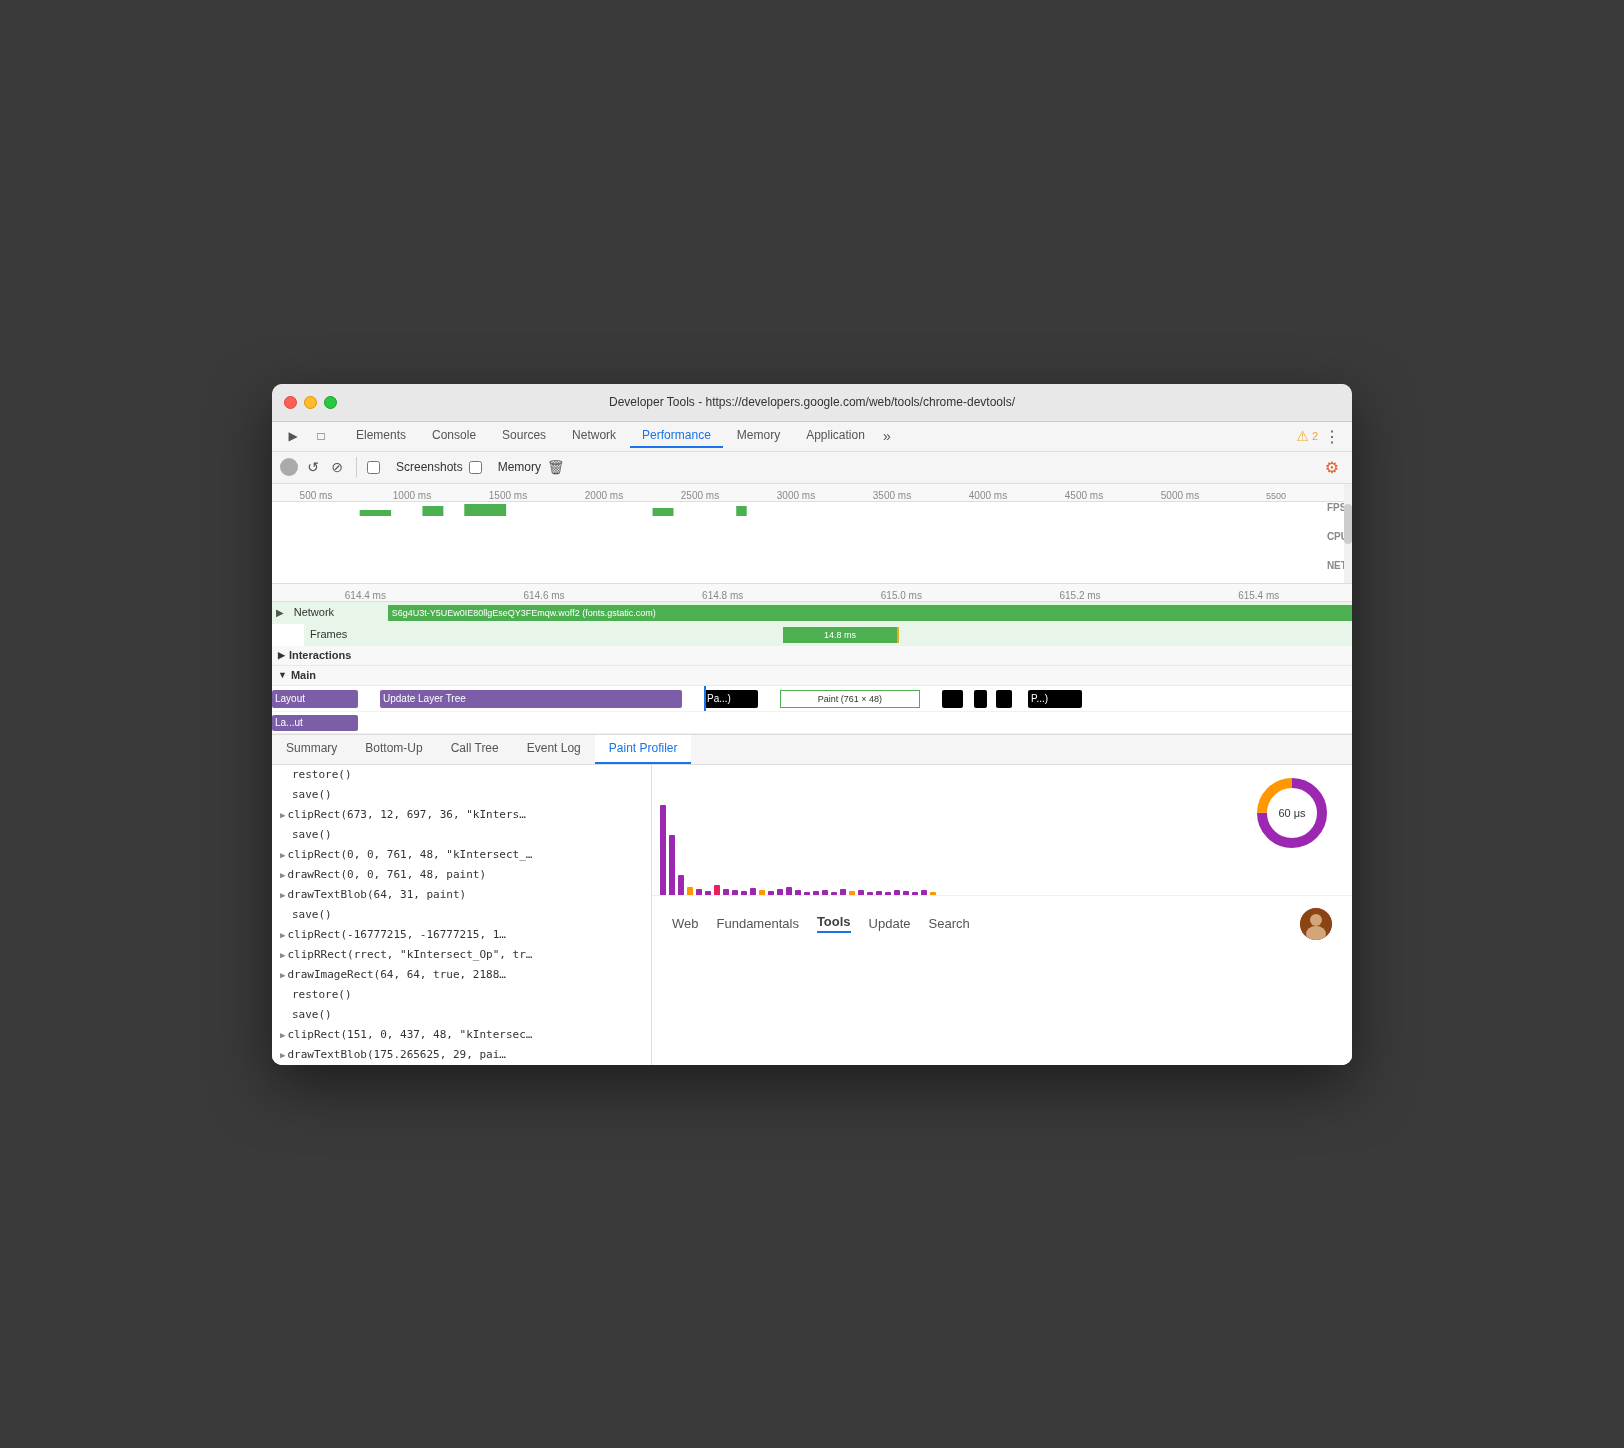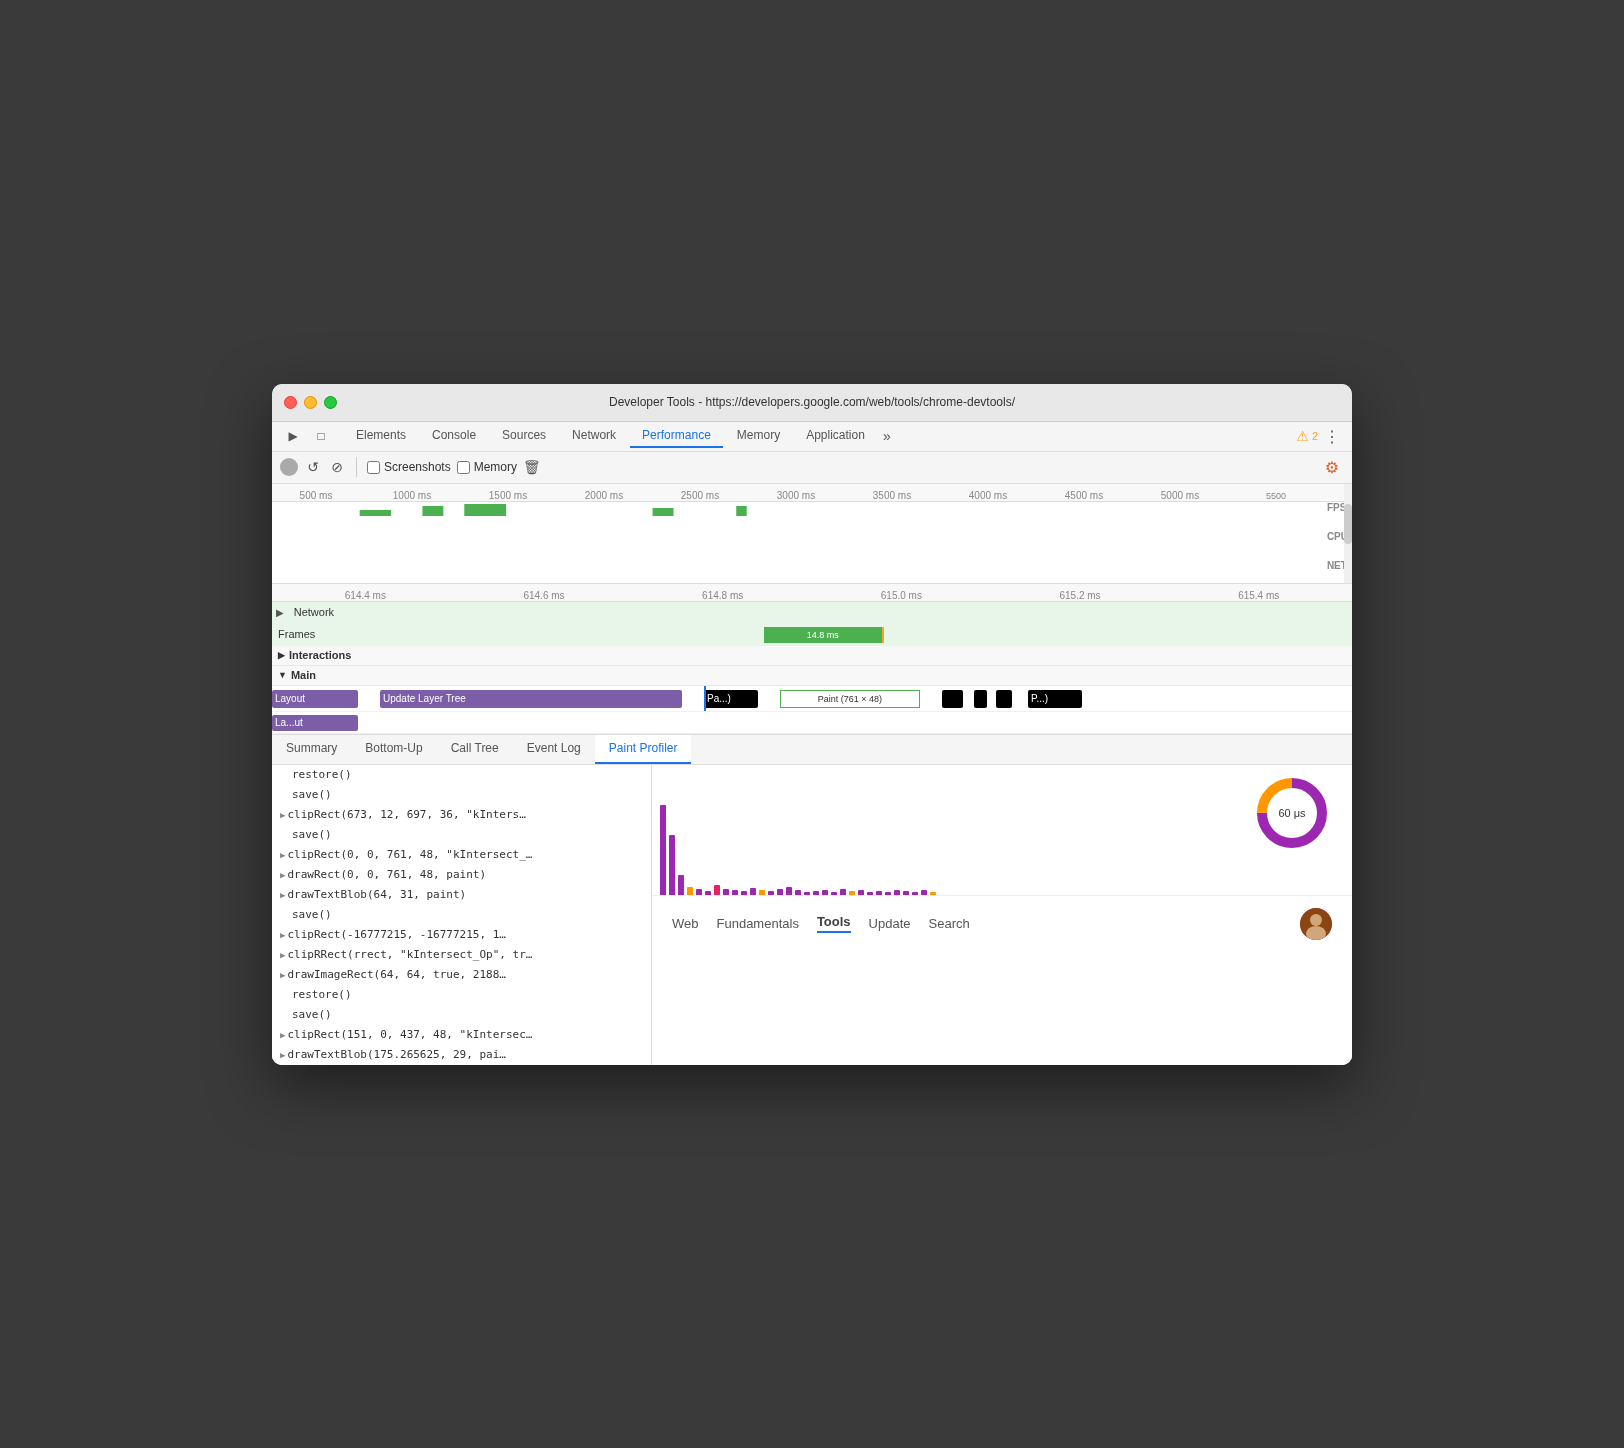--- a/index.html
+++ b/index.html
@@ -110,21 +110,21 @@
     }
     .reload-btn, .clear-btn {
       width: 18px; height: 18px;
       display: flex; align-items: center; justify-content: center;
       font-size: 14px; cursor: pointer; color: #555;
       border: none; background: transparent;
     }
     .checkbox-label {
       display: flex;
       align-items: center;
-      gap: 4px;
+      gap: 16px;
       font-size: 12px;
       color: #333;
     }
     .checkbox-label input { cursor: pointer; }
     .trash-btn {
       font-size: 14px; color: #555; cursor: pointer;
       border: none; background: transparent;
     }
     .settings-btn {
       margin-left: auto;
@@ -344,21 +344,21 @@
       color: #f5a623;
     }
     .more-btn {
       font-size: 16px;
       color: #555;
       cursor: pointer;
       padding: 0 4px;
     }
     
     .network-row { background: #e8f5e9 !important; }
-    .frames-row { background: #e8f5e9 !important; }
+    .frames-row { background: #e8f5e9 !important; margin-left: 32px; }
   </style>
 </head>
 <body>
 
 <div class="window">
 
   <div class="title-bar">
     <div class="traffic-lights">
       <div class="traffic-light tl-red"></div>
       <div class="traffic-light tl-yellow"></div>
@@ -455,20 +455,25 @@
       <div class="time-ruler-mark">614.6 ms</div>
       <div class="time-ruler-mark">614.8 ms</div>
       <div class="time-ruler-mark">615.0 ms</div>
       <div class="time-ruler-mark">615.2 ms</div>
       <div class="time-ruler-mark">615.4 ms</div>
     </div>
 
     <div class="flame-row network-row" style="height:22px; background:#e8f5e9;">
       <span style="font-size:10px; color:#555; padding: 0 4px;">▶</span>
       <span class="flame-row-label">Network</span>
+      <div class="flame-row-content">
+        <div style="position:absolute; left:0; right:0; top:3px; height:16px; background:#4caf50; display:flex; align-items:center; padding:0 4px;">
+          <span style="font-size:9px; color:white; overflow:hidden; white-space:nowrap;">S6g4U3t-Y5UEw0IE80llgEseQY3FEmqw.woff2 (fonts.gstatic.com)</span>
+        </div>
+      </div>
     </div>
 
     <div class="flame-row frames-row" style="height:22px; background:#e8f5e9;">
       <div style="width:100px; font-size:11px; color:#333; padding:0 6px; display:flex; align-items:center;">Frames</div>
       <div class="flame-row-content">
         <div style="position:absolute; left:40%; top:3px; width:12%; height:16px; background:#4caf50; display:flex; align-items:center; justify-content:center;">
           <span style="font-size:9px; color:white;">14.8 ms</span>
         </div>
         <div style="position:absolute; left:52%; top:3px; width:2px; height:16px; background:#f5a623;"></div>
       </div>

